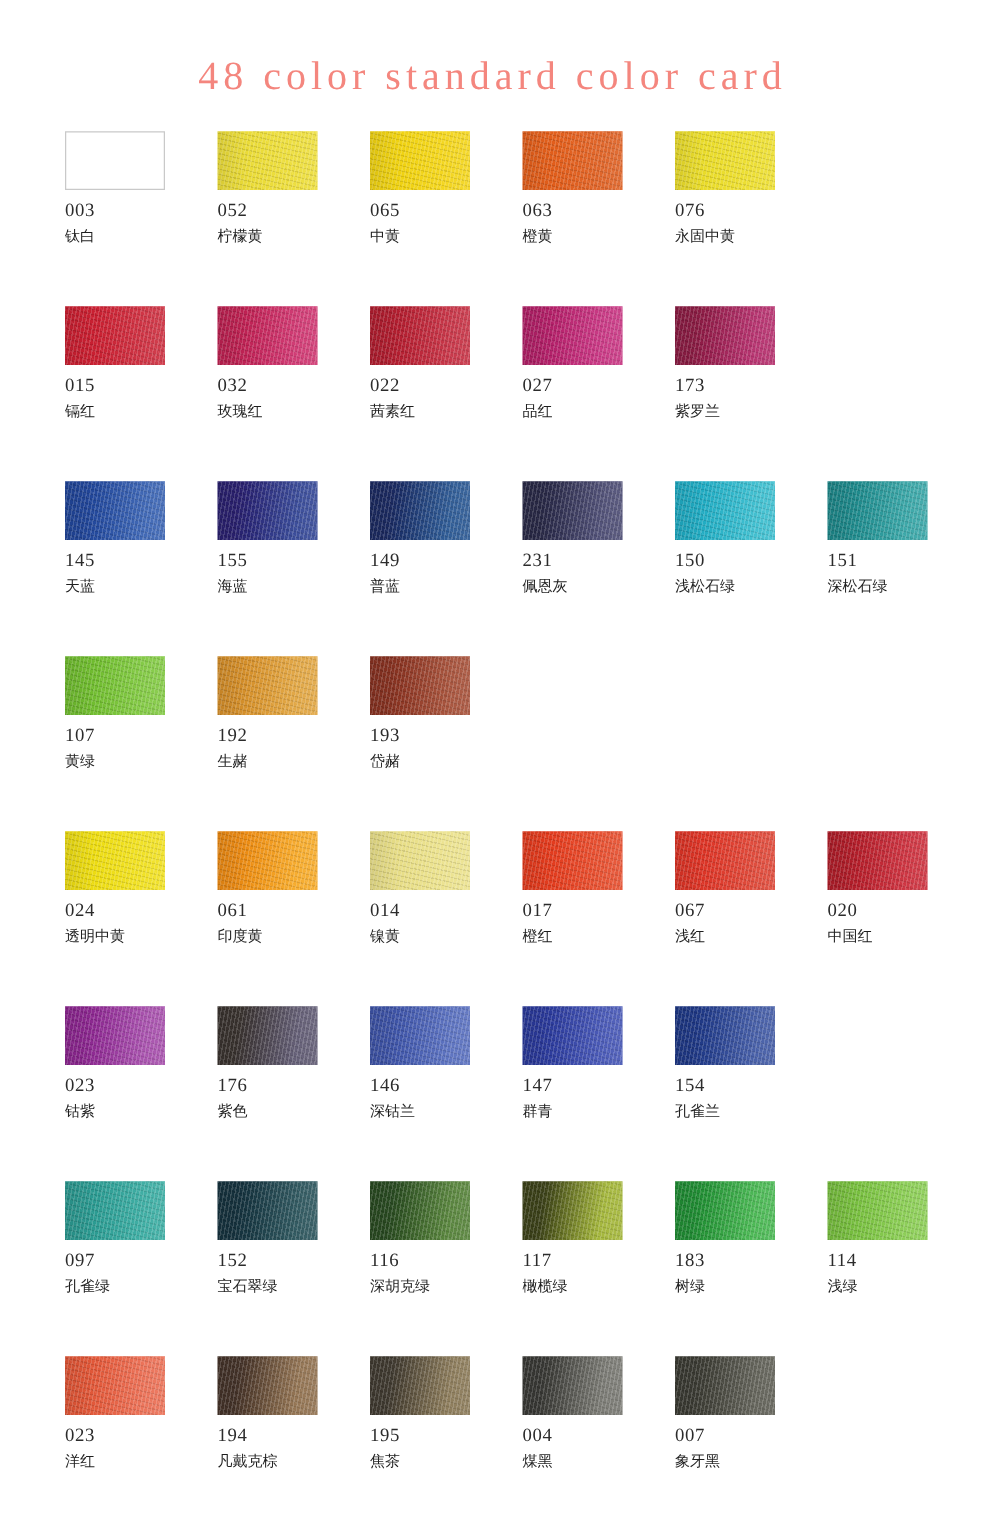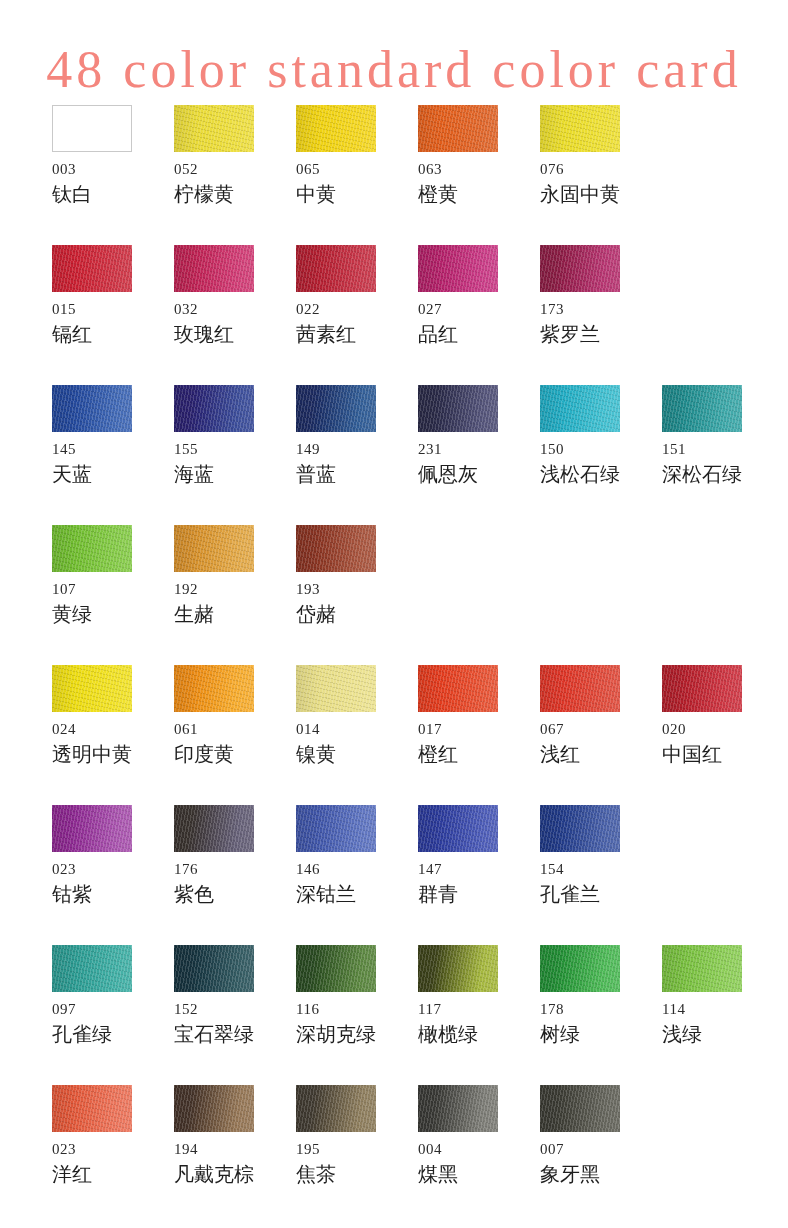--- a/index.html
+++ b/index.html
@@ -20,21 +20,21 @@
     position: relative;
     background: #ffffff;
   }
   #card-title {
     position: absolute;
     left: 0;
     top: 44px;
     width: 788px;
     text-align: center;
     font-family: "Liberation Serif", "DejaVu Serif", serif;
-    font-size: 52px;
+    font-size: 32px;
     letter-spacing: 4px;
     color: #F4867E;
     white-space: nowrap;
     line-height: 1;
   }
   #grid {
     position: absolute;
     left: 52px;
     top: 105px;
     width: 736px;
@@ -84,21 +84,21 @@
     font-size: 15px;
     color: #2b2b2b;
     letter-spacing: 0.5px;
     line-height: 1.1;
     white-space: nowrap;
   }
   .swatch-name {
     position: absolute;
     left: 0;
     top: 78px;
-    font-size: 20px;
+    font-size: 12px;
     color: #1f1f1f;
     line-height: 1.1;
     white-space: nowrap;
   }
 </style>
 </head>
 <body>
 
 <div id="page">
 
@@ -385,21 +385,21 @@
             <span class="sheen"></span>
           </div>
           <div class="swatch-code">117</div>
           <div class="swatch-name">橄榄绿</div>
         </div>
         <div class="swatch-cell">
           <div class="swatch-chip" style="background: linear-gradient(100deg, rgb(33, 144, 53) 0%, rgb(33, 144, 53) 22%, rgb(60, 178, 70) 78%, rgb(60, 178, 70) 100%);">
             <span class="grain"></span>
             <span class="sheen"></span>
           </div>
-          <div class="swatch-code">178</div>
+          <div class="swatch-code">183</div>
           <div class="swatch-name">树绿</div>
         </div>
         <div class="swatch-cell">
           <div class="swatch-chip" style="background: linear-gradient(100deg, rgb(121, 194, 63) 0%, rgb(121, 194, 63) 22%, rgb(130, 201, 72) 78%, rgb(130, 201, 72) 100%);">
             <span class="grain"></span>
             <span class="sheen"></span>
           </div>
           <div class="swatch-code">114</div>
           <div class="swatch-name">浅绿</div>
         </div>

